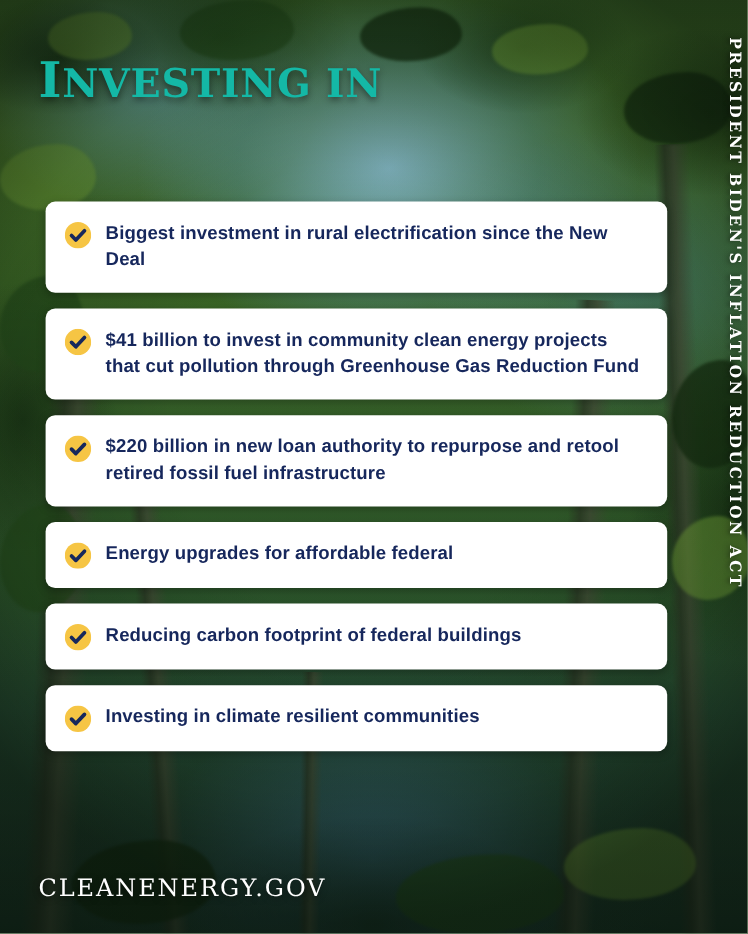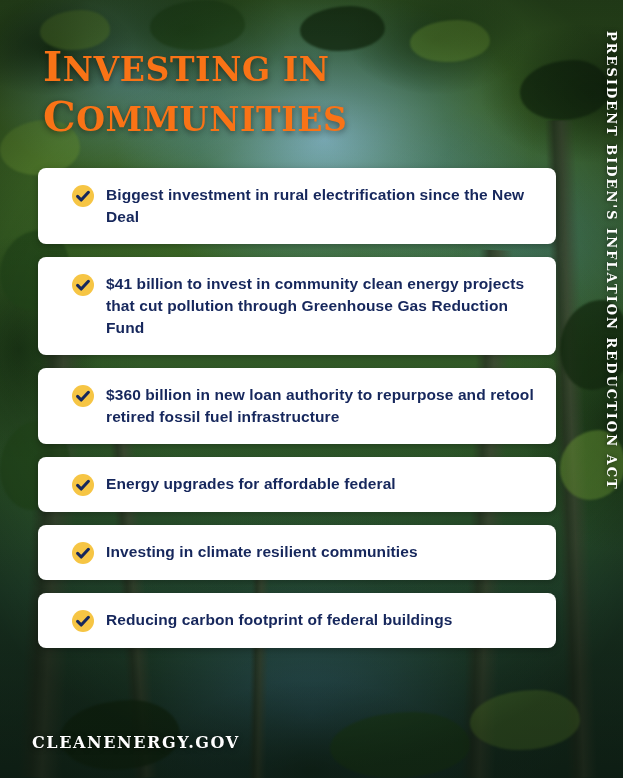--- a/index.html
+++ b/index.html
@@ -80,29 +80,28 @@
   .content {
     position: absolute;
     inset: 0;
   }
 
   .headline {
     position: absolute;
     left: 32px;
     top: 42px;
     width: 420px;
-    color: #f97316;
+    color: #14b8a6;
     font-family: "DejaVu Serif", serif;
     font-weight: bold;
     font-size: 33px;
     line-height: 1.22;
     letter-spacing: 0.6px;
     text-shadow: 0 2px 6px rgba(0,0,0,0.45);
     text-transform: uppercase;
-    margin-left: 11px;
   }
   .headline .line {
     display: block;
   }
   .headline .line::first-letter {
     font-size: 41px;
   }
 
   
   .side-title {
@@ -131,21 +130,21 @@
     top: 168px;
     width: 518px;
   }
 
   .card {
     display: flex;
     align-items: flex-start;
     gap: 12px;
     background: #ffffff;
     border-radius: 8px;
-    padding: 16px 18px 16px 34px;
+    padding: 16px 18px 16px 16px;
     margin-bottom: 13px;
     box-shadow: 0 2px 7px rgba(0,0,0,0.28);
   }
 
   .check {
     flex: 0 0 auto;
     width: 22px;
     height: 22px;
     margin-top: 1px;
   }
@@ -159,22 +158,22 @@
     line-height: 1.42;
     letter-spacing: 0.1px;
   }
 
   .footer {
     position: absolute;
     left: 32px;
     bottom: 26px;
     color: #ffffff;
     font-family: "DejaVu Serif", serif;
-    font-weight: bold;
-    font-size: 16px;
+    font-weight: normal;
+    font-size: 20px;
     letter-spacing: 1.6px;
     text-transform: uppercase;
     text-shadow: 0 1px 5px rgba(0,0,0,0.5);
     margin-top: 20px;
   }
 </style>
 </head>
 <body>
 
 <div id="poster">
@@ -202,21 +201,20 @@
   <div class="bg-leaf" style="left:330px; top:712px; width:140px; height:66px;"></div>
   <div class="bg-leaf light" style="left:470px; top:690px; width:110px; height:60px;"></div>
 
   <div class="bg-vignette"></div>
   <div class="bg-scrim"></div>
 
   <div class="content">
 
     <div class="headline">
       <span class="line">Investing in</span>
-      <span class="line">Communities</span>
     </div>
 
     <div class="side-title">President Biden's Inflation Reduction Act</div>
 
     <div class="cards">
 
       <div class="card">
         <span class="check">
           <svg width="22" height="22" viewBox="0 0 22 22" aria-hidden="true">
             <circle cx="11" cy="11" r="11" fill="#f6c544"></circle>
@@ -236,51 +234,51 @@
         <span class="card-text">$41 billion to invest in community clean energy projects that cut pollution through Greenhouse Gas Reduction Fund</span>
       </div>
 
       <div class="card">
         <span class="check">
           <svg width="22" height="22" viewBox="0 0 22 22" aria-hidden="true">
             <circle cx="11" cy="11" r="11" fill="#f6c544"></circle>
             <path d="M5.6 11.3 L9.2 15 L16.4 7.3" fill="none" stroke="#16275c" stroke-width="3.1" stroke-linecap="round" stroke-linejoin="round"></path>
           </svg>
         </span>
-        <span class="card-text">$360 billion in new loan authority to repurpose and retool retired fossil fuel infrastructure</span>
+        <span class="card-text">$220 billion in new loan authority to repurpose and retool retired fossil fuel infrastructure</span>
       </div>
 
       <div class="card">
         <span class="check">
           <svg width="22" height="22" viewBox="0 0 22 22" aria-hidden="true">
             <circle cx="11" cy="11" r="11" fill="#f6c544"></circle>
             <path d="M5.6 11.3 L9.2 15 L16.4 7.3" fill="none" stroke="#16275c" stroke-width="3.1" stroke-linecap="round" stroke-linejoin="round"></path>
           </svg>
         </span>
         <span class="card-text">Energy upgrades for affordable federal</span>
       </div>
 
       <div class="card">
         <span class="check">
           <svg width="22" height="22" viewBox="0 0 22 22" aria-hidden="true">
             <circle cx="11" cy="11" r="11" fill="#f6c544"></circle>
             <path d="M5.6 11.3 L9.2 15 L16.4 7.3" fill="none" stroke="#16275c" stroke-width="3.1" stroke-linecap="round" stroke-linejoin="round"></path>
           </svg>
         </span>
+        <span class="card-text">Reducing carbon footprint of federal buildings</span>
+      </div>
+
+      <div class="card">
+        <span class="check">
+          <svg width="22" height="22" viewBox="0 0 22 22" aria-hidden="true">
+            <circle cx="11" cy="11" r="11" fill="#f6c544"></circle>
+            <path d="M5.6 11.3 L9.2 15 L16.4 7.3" fill="none" stroke="#16275c" stroke-width="3.1" stroke-linecap="round" stroke-linejoin="round"></path>
+          </svg>
+        </span>
         <span class="card-text">Investing in climate resilient communities</span>
-      </div>
-
-      <div class="card">
-        <span class="check">
-          <svg width="22" height="22" viewBox="0 0 22 22" aria-hidden="true">
-            <circle cx="11" cy="11" r="11" fill="#f6c544"></circle>
-            <path d="M5.6 11.3 L9.2 15 L16.4 7.3" fill="none" stroke="#16275c" stroke-width="3.1" stroke-linecap="round" stroke-linejoin="round"></path>
-          </svg>
-        </span>
-        <span class="card-text">Reducing carbon footprint of federal buildings</span>
       </div>
 
     </div>
 
     <div class="footer">CleanEnergy.Gov</div>
 
   </div>
 </div>
 
 </body></html>

